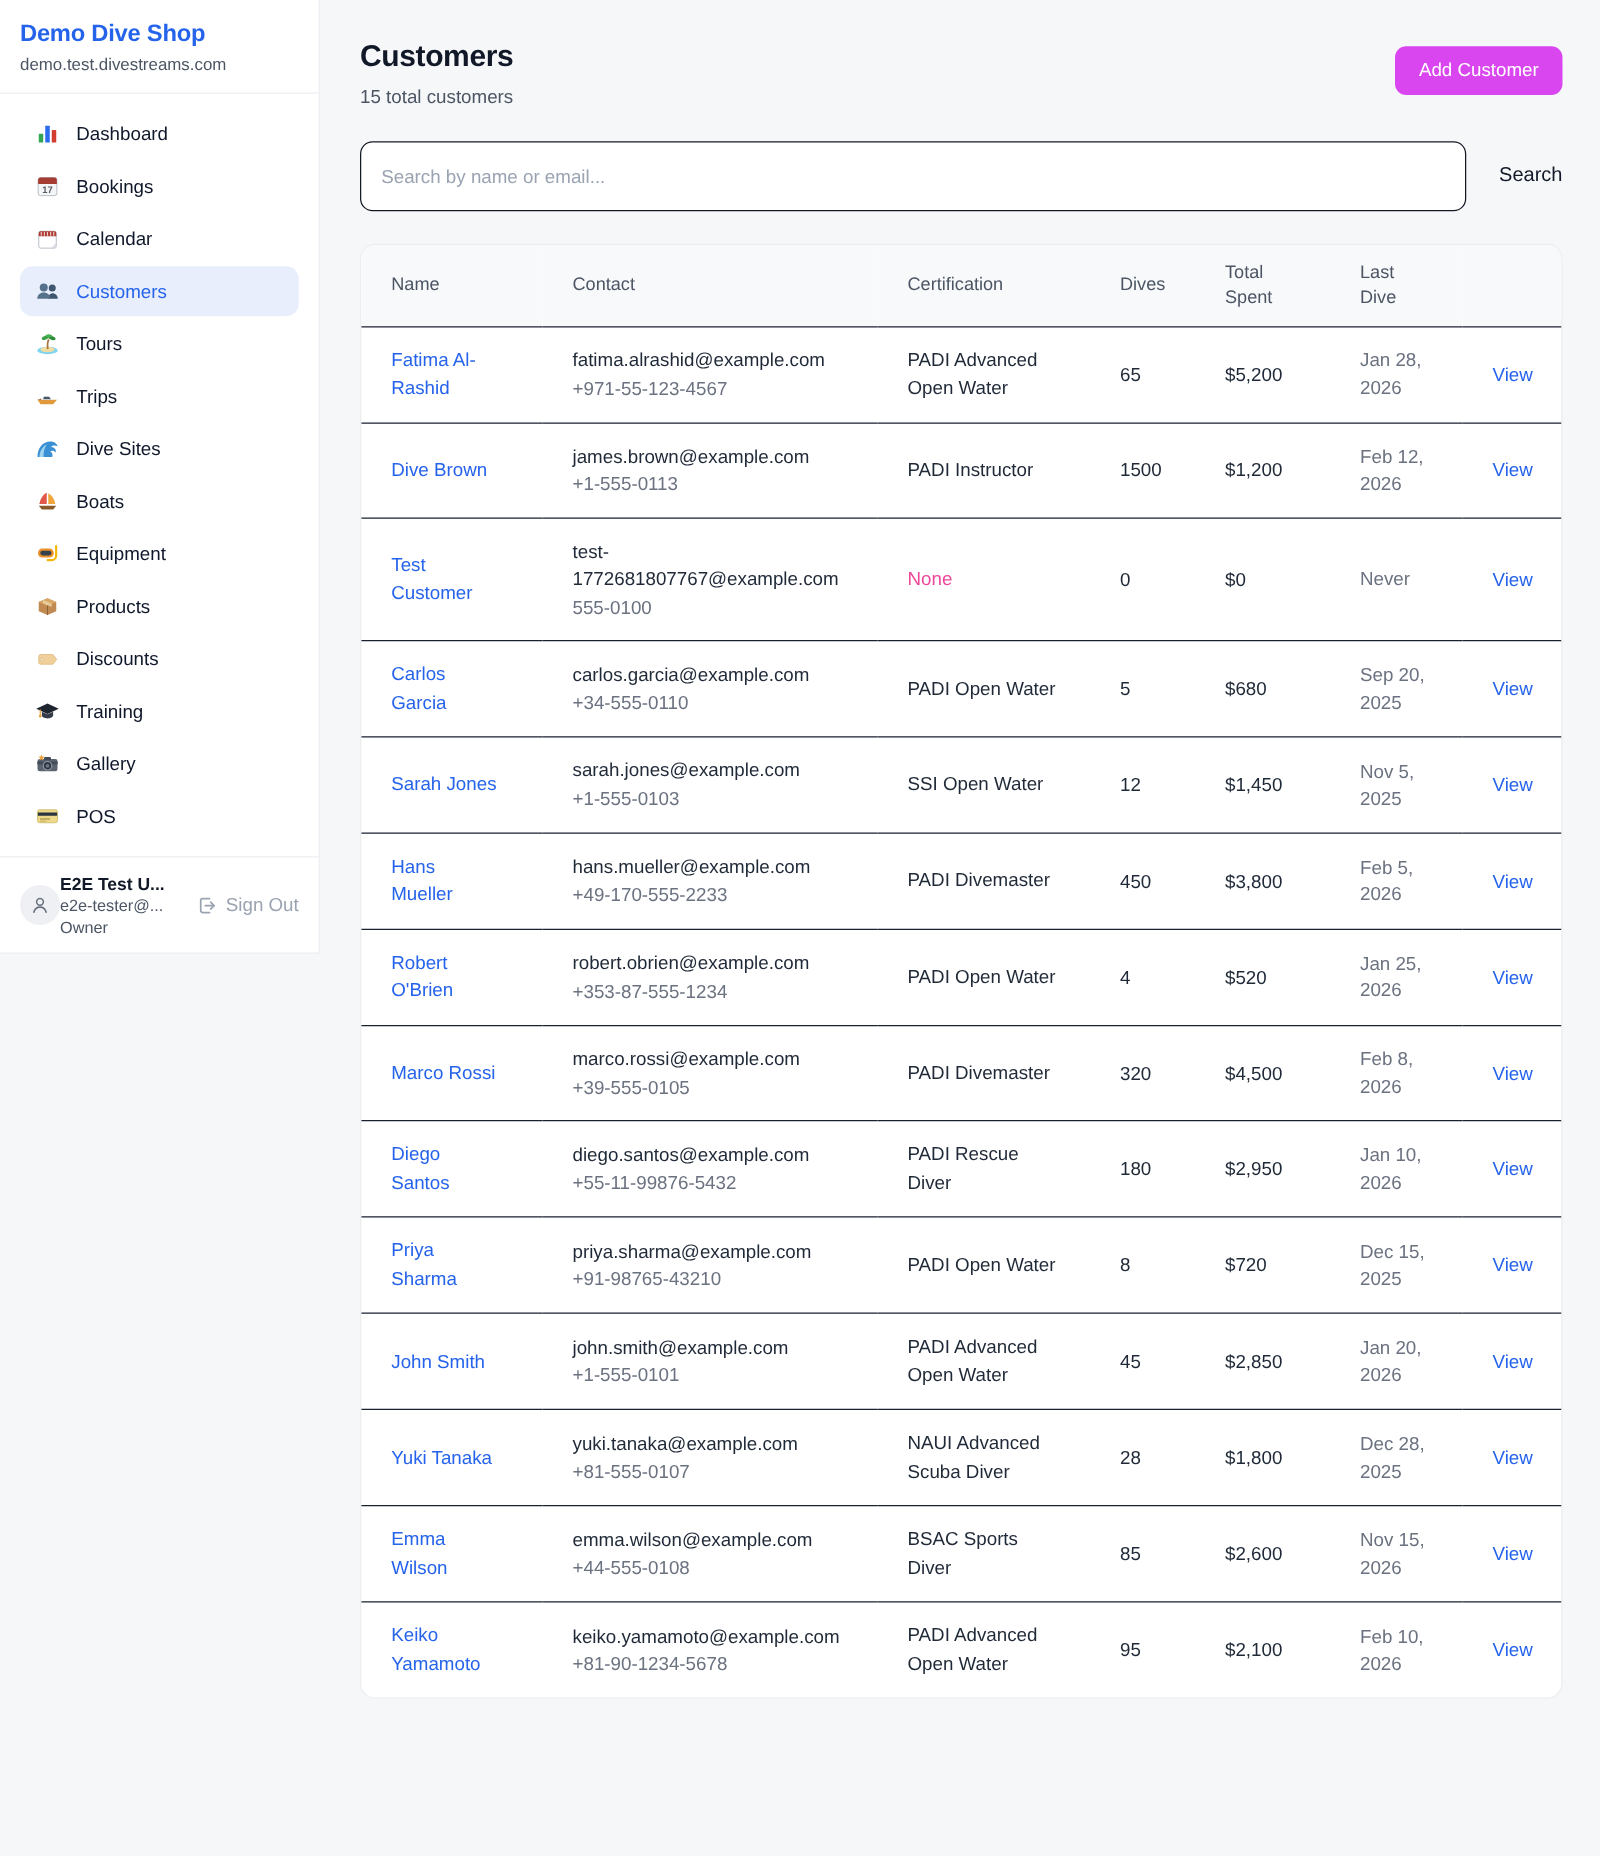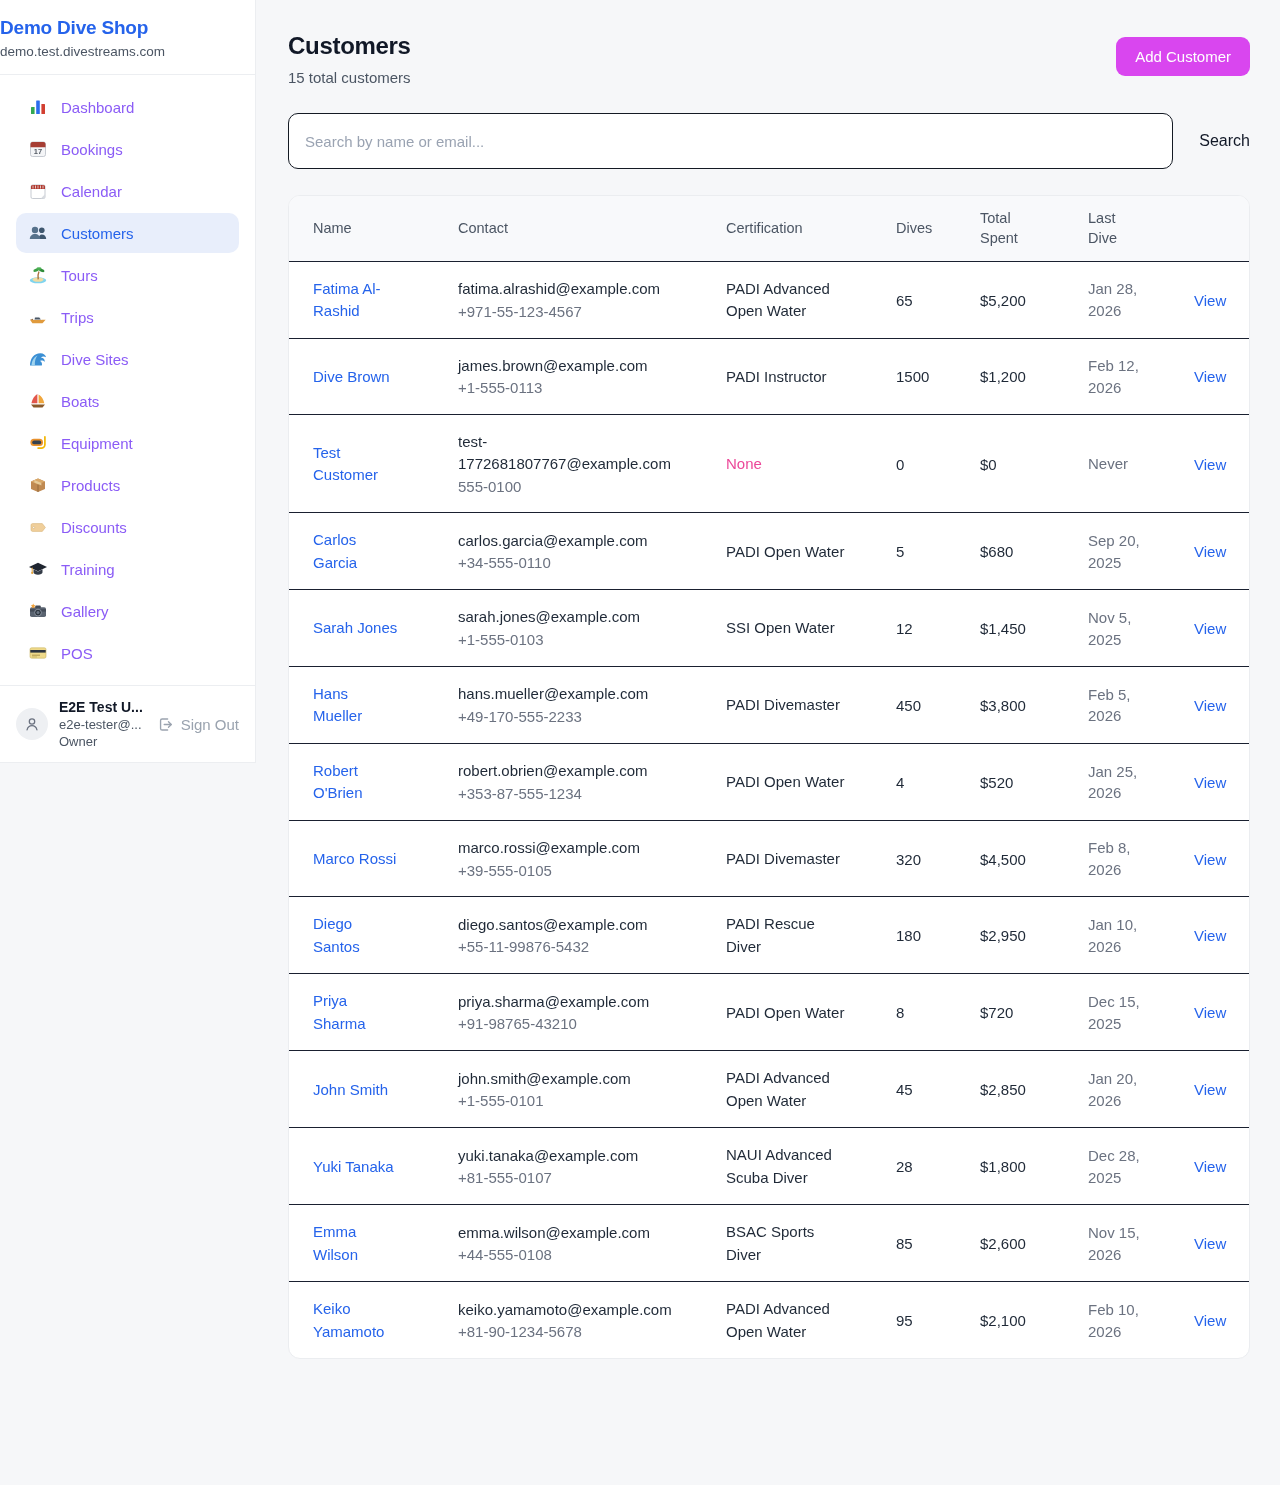--- a/index.html
+++ b/index.html
@@ -6,29 +6,29 @@
   body{
     width:1280px;min-height:1485px;background:#f6f7f9;
     font-family:"Liberation Sans",sans-serif;color:#111827;
     -webkit-font-smoothing:antialiased;box-sizing:border-box;
   }
   *{box-sizing:border-box;}
   .app{display:flex;align-items:flex-start;}
 
   
   .sidebar{width:256px;min-width:256px;background:#fff;border-right:1px solid #eceef1;border-bottom:1px solid #eceef1;}
-  .sidebar-header{padding:17px 0 15px;border-bottom:1px solid #eceef1;}
+  .sidebar-header{padding:17px 16px 15px;border-bottom:1px solid #eceef1;}
   .shop-name{font-size:19px;font-weight:bold;color:#2563eb;letter-spacing:-0.2px;}
   .shop-domain{font-size:13.5px;color:#4b5563;margin-top:5px;}
   .nav{padding:12px 16px 10px;}
-  .nav-item{display:flex;align-items:center;gap:13px;padding:10px 12px;margin-bottom:2px;border-radius:10px;font-size:15px;color:#8b5cf6;cursor:pointer;}
+  .nav-item{display:flex;align-items:center;gap:13px;padding:10px 12px;margin-bottom:2px;border-radius:10px;font-size:15px;color:#0f172a;cursor:pointer;}
   .nav-item.active{background:#e8eefb;color:#2563eb;font-weight:500;}
   .nav-icon{width:20px;height:20px;display:inline-flex;flex:none;}
   .nav-icon svg{width:20px;height:20px;}
-  .sidebar-footer{border-top:1px solid #eceef1;padding:13px 16px;display:flex;align-items:center;gap:11px;}
+  .sidebar-footer{border-top:1px solid #eceef1;padding:13px 16px;display:flex;align-items:center;}
   .avatar{width:32px;height:32px;border-radius:50%;background:#eef0f3;display:flex;align-items:center;justify-content:center;flex:none;}
   .user-info{flex:1;min-width:0;}
   .user-name{font-size:14px;font-weight:bold;color:#111827;white-space:nowrap;}
   .user-email{font-size:13px;color:#4b5563;margin-top:2px;white-space:nowrap;}
   .user-role{font-size:13px;color:#4b5563;margin-top:2px;}
   .sign-out{display:flex;align-items:center;gap:7px;background:none;border:none;color:#9aa3af;font-size:15px;font-family:inherit;cursor:pointer;padding:0;flex:none;}
 
   
   .main{flex:1;padding:24px 30px 20px 32px;min-width:0;}
   .page-header{display:flex;justify-content:space-between;align-items:flex-start;}

